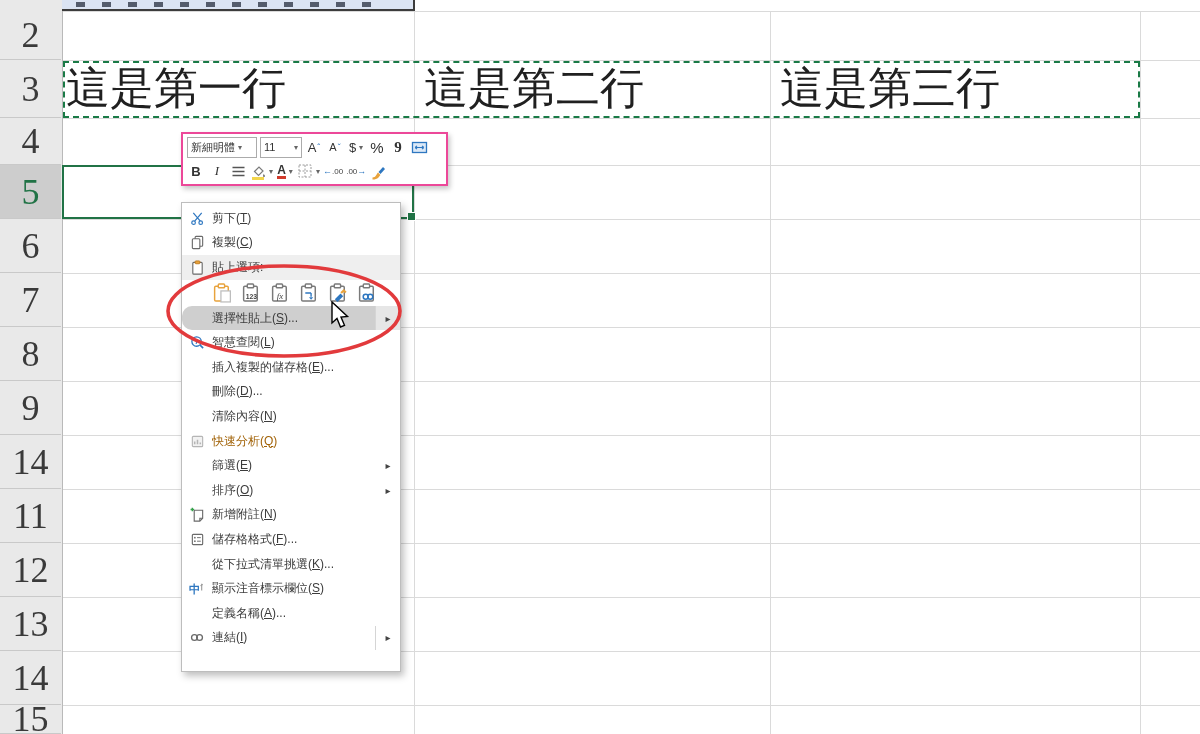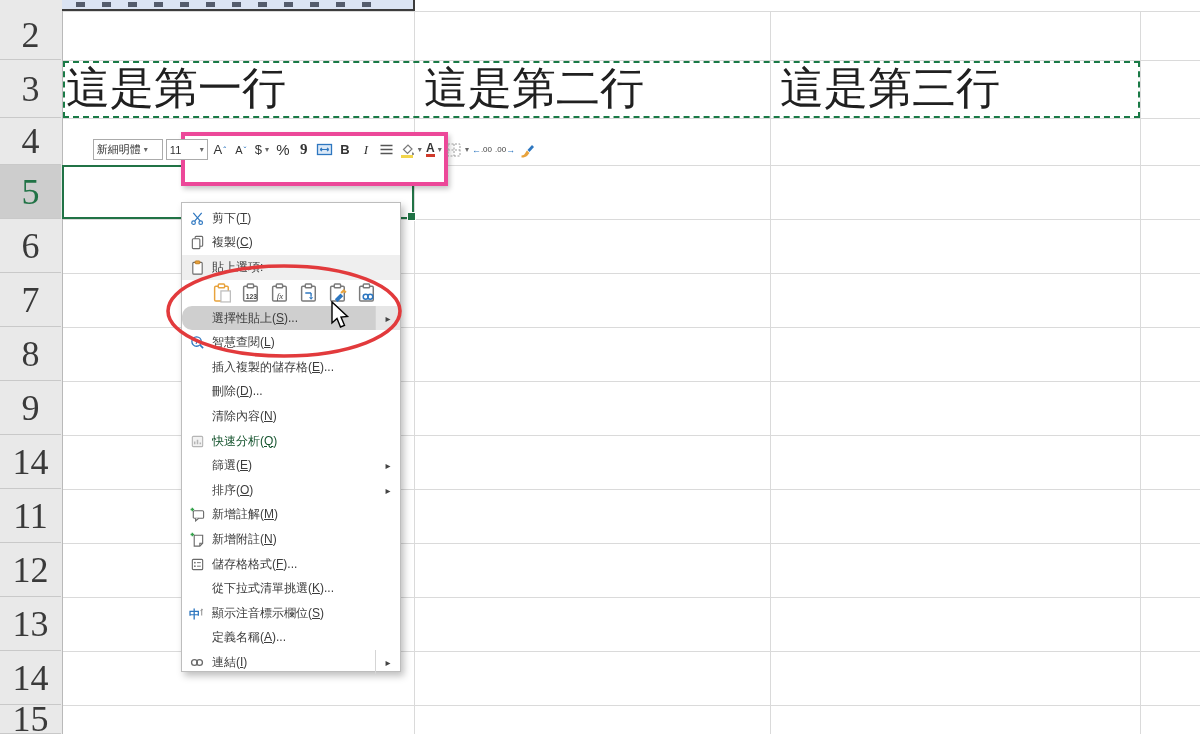--- a/index.html
+++ b/index.html
@@ -26,22 +26,22 @@
   
   #ants{position:absolute;left:63px;top:61px;width:1077px;height:57px;box-sizing:border-box;
        border:2px dashed #1a7a46;z-index:3;pointer-events:none;}
   
   #selection{position:absolute;left:62px;top:165px;width:352px;height:54px;box-sizing:border-box;
        border:2px solid #217346;z-index:3;}
   #fillHandle{position:absolute;right:-4px;bottom:-4px;width:7px;height:7px;background:#217346;
        border:1px solid #fff;}
   
   #miniToolbar{position:absolute;left:181px;top:132px;width:267px;height:54px;background:#fff;
-       border:4px solid #ec4899;box-shadow:2px 3px 5px rgba(0,0,0,.22);z-index:5;
-       display:flex;flex-direction:row;justify-content:center;gap:2px;padding:2px 4px;box-sizing:border-box;}
+       border:2px solid #ec4899;box-shadow:2px 3px 5px rgba(0,0,0,.22);z-index:5;
+       display:flex;flex-direction:column;justify-content:center;gap:2px;padding:2px 4px;box-sizing:border-box;}
   .tb-row{display:flex;align-items:center;gap:3px;height:23px;}
   .tb-box{display:flex;align-items:center;border:1px solid #ababab;background:#fff;height:19px;
        padding:0 3px;font-size:11px;color:#333;cursor:pointer;}
   .tb-caret{font-size:8px;color:#666;margin-left:3px;}
   .tb-btn{display:flex;align-items:center;justify-content:center;min-width:18px;height:20px;
        font-size:13px;color:#333;cursor:pointer;border-radius:2px;}
   .tb-btn b{font-weight:bold;}
   .tb-btn i{font-family:"Liberation Serif",serif;}
   .sup{font-size:9px;color:#2e77c0;margin-left:1px;}
   .font-color-a{font-weight:bold;border-bottom:3px solid #d03a2b;line-height:12px;font-size:12px;}
@@ -52,21 +52,21 @@
        border:1px solid #bdbdbd;box-shadow:3px 4px 7px rgba(0,0,0,.25);z-index:6;
        padding:3px 0;box-sizing:border-box;}
   .menu-item{display:flex;align-items:center;height:24.6px;font-size:12px;color:#3c3c3c;cursor:pointer;position:relative;}
   .menu-item .gutter{width:30px;display:flex;align-items:center;justify-content:center;flex:0 0 30px;}
   .menu-item .lbl{flex:1;white-space:nowrap;overflow:hidden;}
   .menu-item .arrow{width:24px;text-align:center;font-size:10px;color:#444;flex:0 0 24px;align-self:stretch;
        display:flex;align-items:center;justify-content:center;}
   .menu-item.highlight{background:#cfcfcf;border-radius:10px;}
   .menu-item.highlight .arrow{background:#e6e6e6;border-left:1px solid #bdbdbd;}
   .menu-item.group-hdr{background:#efefef;cursor:default;}
-  .menu-item.disabled{color:#14532d;cursor:default;}
+  .menu-item.disabled{color:#a16207;cursor:default;}
   .menu-item.arrow-divided .arrow{border-left:1px solid #d5d5d5;}
   .paste-row{display:flex;align-items:center;height:26px;padding-left:29px;gap:7px;}
   .paste-ico{width:22px;height:22px;display:flex;align-items:center;justify-content:center;cursor:pointer;border-radius:2px;}
   svg{display:block;}
   
   #annotation{position:absolute;left:164px;top:262px;z-index:7;pointer-events:none;}
   #cursor{position:absolute;left:330px;top:301px;z-index:8;pointer-events:none;}
 </style>
 </head>
 <body>
@@ -361,31 +361,20 @@
         <span class="arrow">▸</span>
       </div>
       <div class="menu-item">
         <span class="gutter"></span>
         <span class="lbl">排序(<u>O</u>)</span>
         <span class="arrow">▸</span>
       </div>
       <div class="menu-item">
         <span class="gutter">
           <svg width="15" height="15" viewBox="0 0 16 16">
-            <rect x="3.5" y="4" width="11" height="8" rx="1.2" fill="#fff" stroke="#6a6a6a" stroke-width="1.2"></rect>
-            <path d="M6 12 6 14.8 9.2 12" fill="#fff" stroke="#6a6a6a" stroke-width="1.2"></path>
-            <path d="M2.5 0.8 v3.8 M0.6 2.7 h3.8" stroke="#35a14b" stroke-width="1.5"></path>
-          </svg>
-        </span>
-        <span class="lbl">新增註解(<u>M</u>)</span>
-        <span class="arrow"></span>
-      </div>
-      <div class="menu-item">
-        <span class="gutter">
-          <svg width="15" height="15" viewBox="0 0 16 16">
             <path d="M4.5 3.5 h9 v8.5 l-3 3 h-6 z" fill="#fff" stroke="#6a6a6a" stroke-width="1.2"></path>
             <path d="M13.5 12 h-3 v3" fill="none" stroke="#6a6a6a" stroke-width="1.2"></path>
             <path d="M2.5 0.8 v3.8 M0.6 2.7 h3.8" stroke="#35a14b" stroke-width="1.5"></path>
           </svg>
         </span>
         <span class="lbl">新增附註(<u>N</u>)</span>
         <span class="arrow"></span>
       </div>
       <div class="menu-item">
         <span class="gutter">

